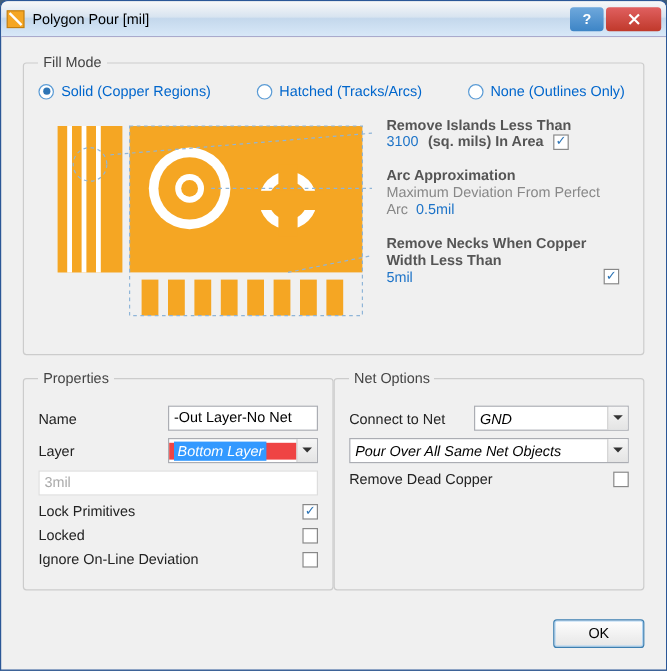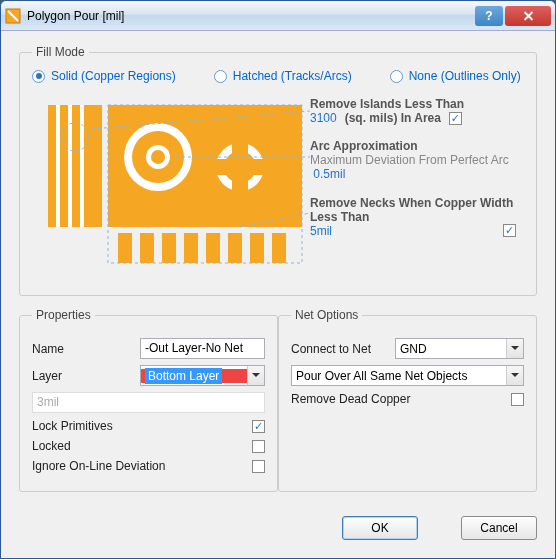--- a/index.html
+++ b/index.html
@@ -11,37 +11,37 @@
   .winbtn { width: 30px; height: 20px; margin-left: 2px; border-radius: 3px; display: flex; align-items: center; justify-content: center; color: #fff; font-weight: bold; }
   .winbtn.help { background: linear-gradient(#6fa8dc, #3d85c6); width: 28px; }
   .winbtn.close { background: linear-gradient(#e06060, #c0392b); width: 46px; }
   .content { padding: 14px 18px 16px 18px; }
   fieldset { border: 1px solid #ccc; border-radius: 3px; margin: 0 0 12px 0; padding: 10px 12px 12px 12px; }
   legend { color: #444; padding: 0 4px; }
   .fillrow { display: flex; gap: 38px; }
   .radio { display: flex; align-items: center; gap: 6px; color: #0066cc; }
   .radio .dot { width: 13px; height: 13px; border: 1px solid #5a9bd5; border-radius: 50%; display: flex; align-items: center; justify-content: center; background: #fff; }
   .radio.sel .dot::after { content: ""; width: 6px; height: 6px; background: #2e75b6; border-radius: 50%; }
-  .diagram-area { display: flex; margin: 14px 8px 16px 8px; }
+  .diagram-area { display: flex; gap: 12px; margin: 14px 8px 16px 8px; }
   .diagram { width: 270px; height: 170px; flex: none; }
   .annots { flex: 1; display: flex; flex-direction: column; gap: 14px; }
   .annots .grp .hd { font-weight: bold; color: #555; }
   .annots .grp .sub { color: #888; line-height: 1.2; }
   .annots .val { color: #1e74c8; }
   .annots .row { display: flex; align-items: center; gap: 8px; }
   .chk { width: 13px; height: 13px; border: 1px solid #888; background: #fff; display: inline-flex; align-items: center; justify-content: center; }
   .chk.on::after { content: "✓"; font-size: 11px; color: #2e75b6; line-height: 1; }
   .cols { display: flex; }
   .cols fieldset { flex: 1; }
   .proprow { display: flex; align-items: center; margin: 6px 0; gap: 8px; }
   .proprow .lbl { width: 100px; color: #222; }
   .proprow.disabled .lbl, .proprow.disabled .txt { color: #aaa; }
   .txt { flex: 1; height: 21px; border: 1px solid #abadb3; background: #fff; padding: 2px 4px; }
   .combo { flex: 1; height: 21px; border: 1px solid #abadb3; background: #fff; display: flex; align-items: center; }
-  .combo .ct { flex: 1; padding: 0 4px; }
+  .combo .ct { flex: 1; padding: 0 4px; font-style: italic; }
   .combo .ar { width: 17px; height: 19px; border-left: 1px solid #ccc; background: linear-gradient(#f6f6f6,#e4e4e4); display: flex; align-items: center; justify-content: center; }
   .combo .ar::after { content: ""; border: 4px solid transparent; border-top-color: #333; margin-top: 3px; }
   .netopts .proprow .lbl { width: 96px; }
   .btnrow { display: flex; justify-content: flex-end; gap: 8px; margin-top: 12px; }
   .btn { width: 76px; height: 24px; border: 1px solid #8a8a8a; border-radius: 3px; background: linear-gradient(#fefefe,#e6e6e6); display: flex; align-items: center; justify-content: center; margin-left: 35px; }
   .btn.default { border: 1px solid #3c7fb1; box-shadow: 0 0 0 1px #aed3f3 inset; }
 </style>
 </head>
 <body>
 
@@ -185,18 +185,15 @@
           <div class="lbl" style="flex:1;width:auto">Remove Dead Copper</div>
           <span class="chk"></span>
         </div>
       </fieldset>
     </div>
 
     <div class="btnrow">
       <div class="btn default">
           <span>OK</span>
         </div>
-      <div class="btn">
-          <span>Cancel</span>
-        </div>
     </div>
   </div>
 </div>
 
 </body></html>

